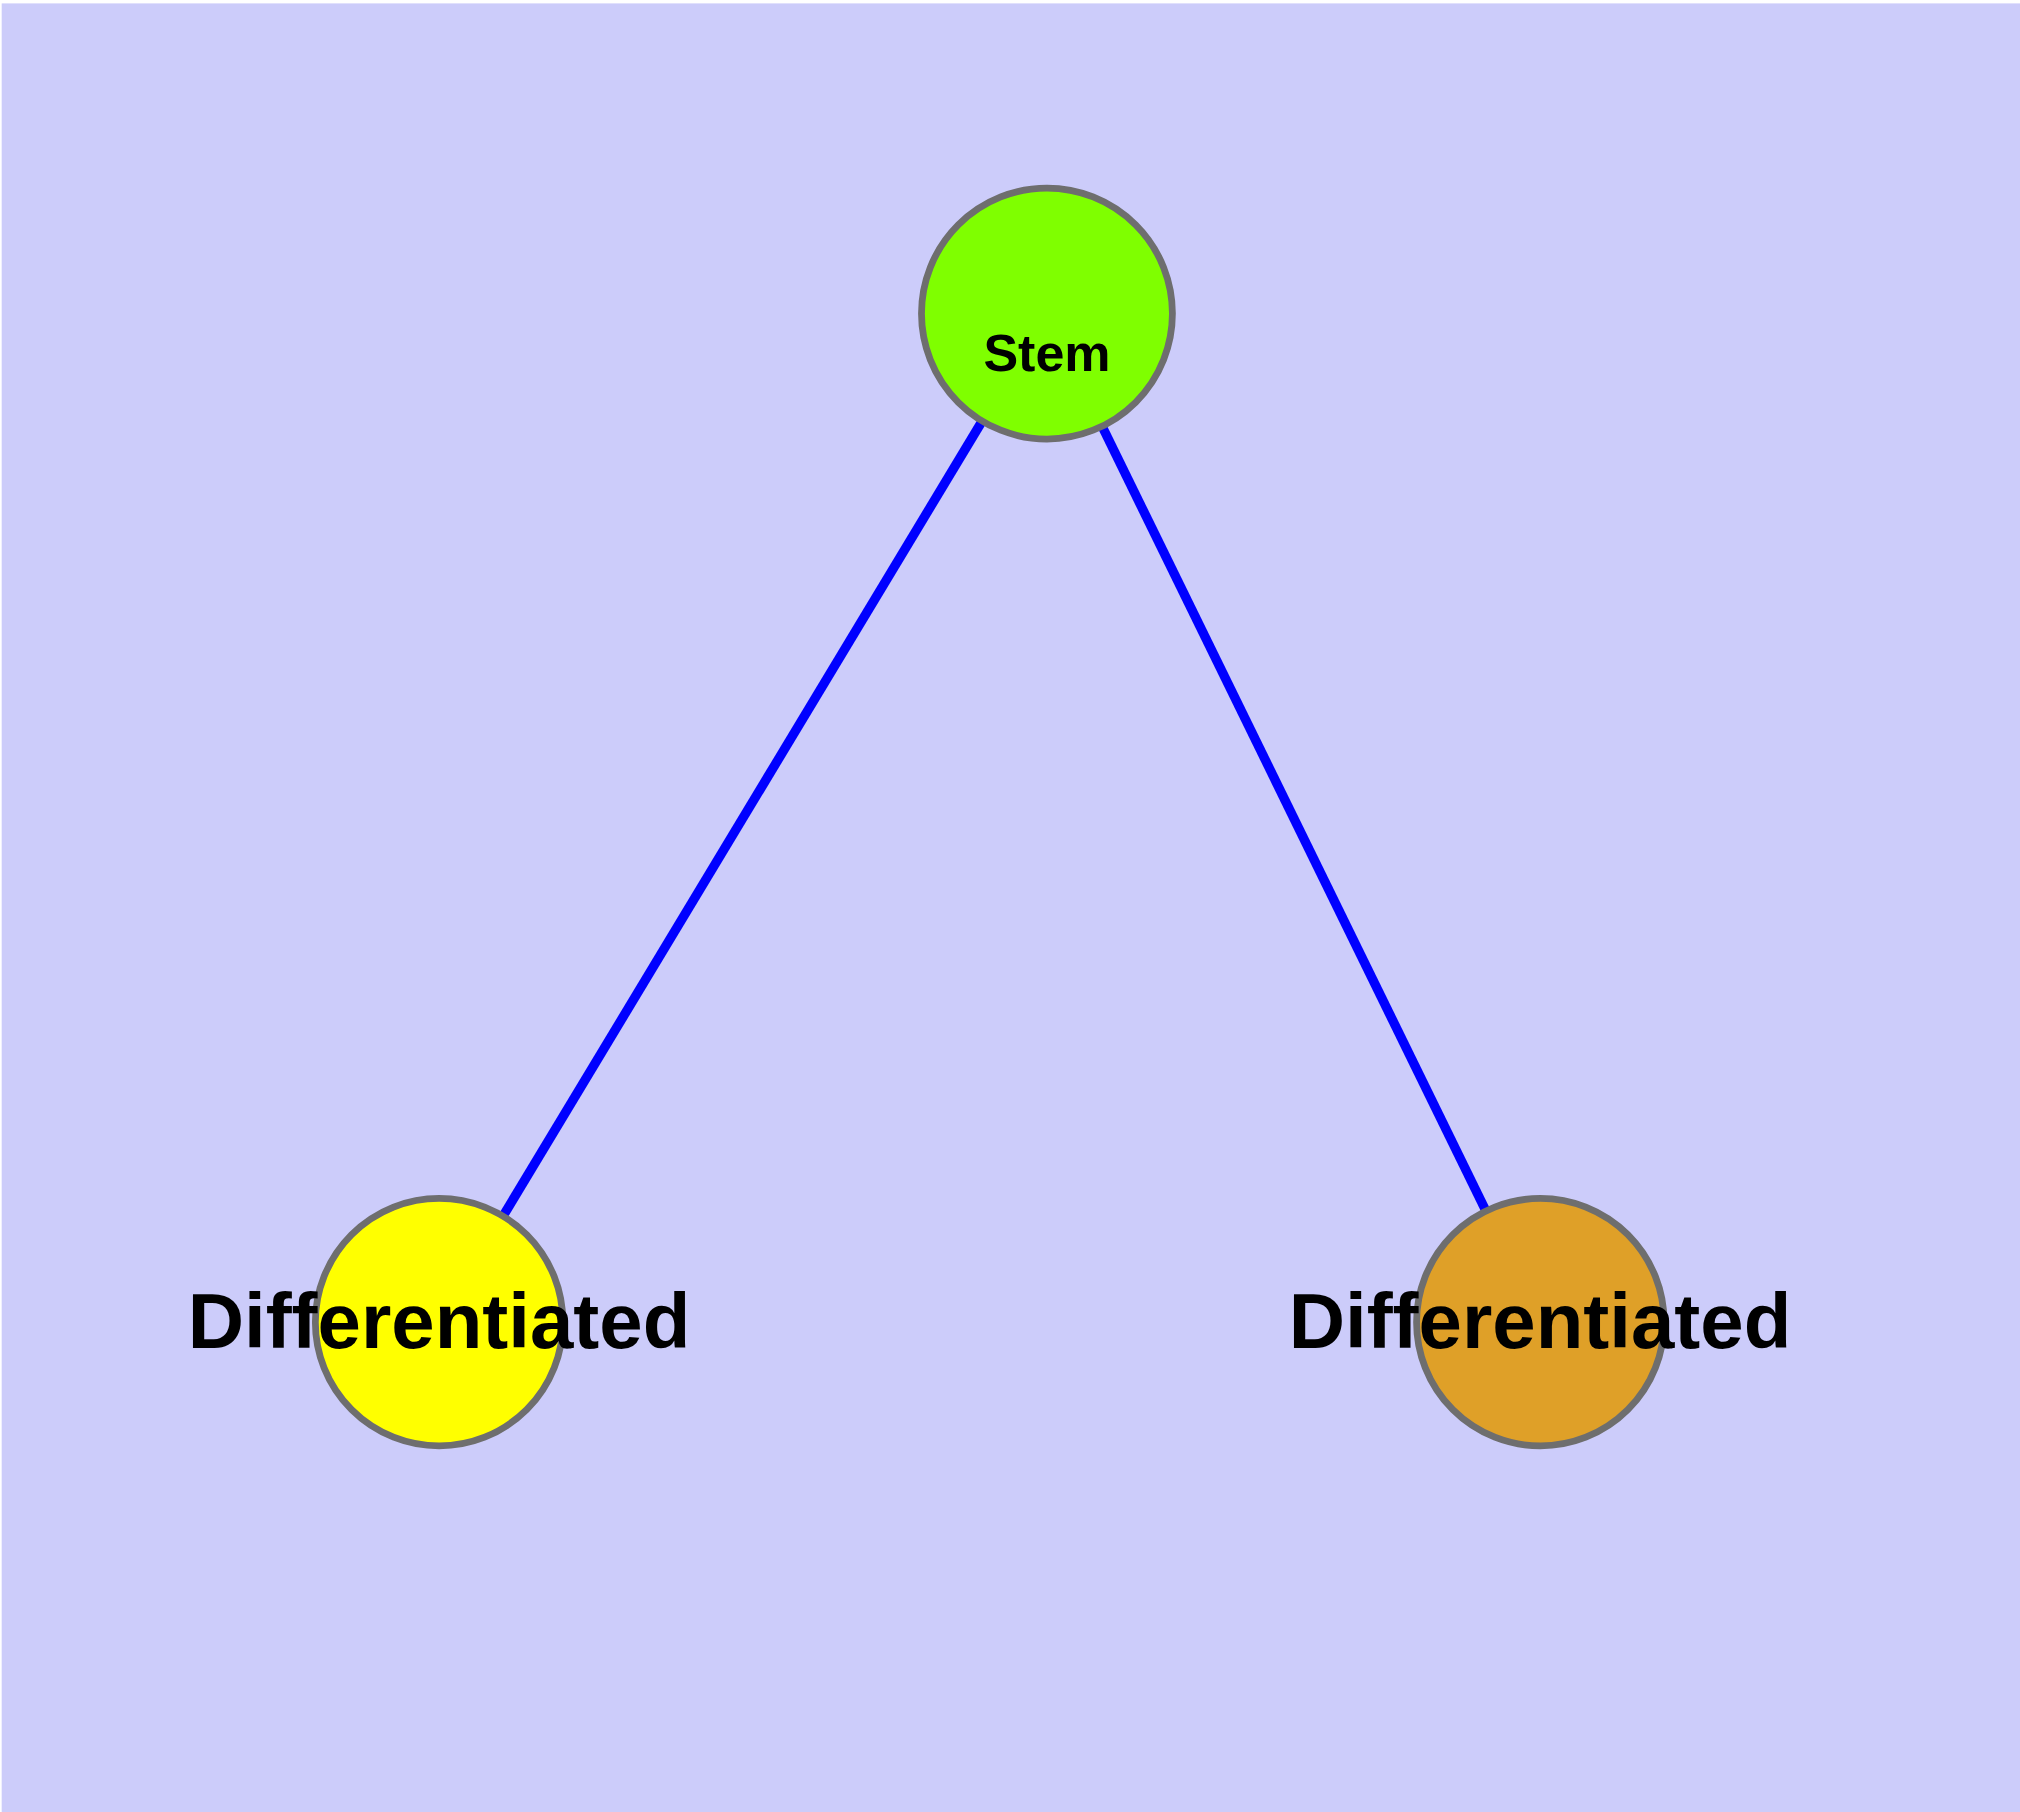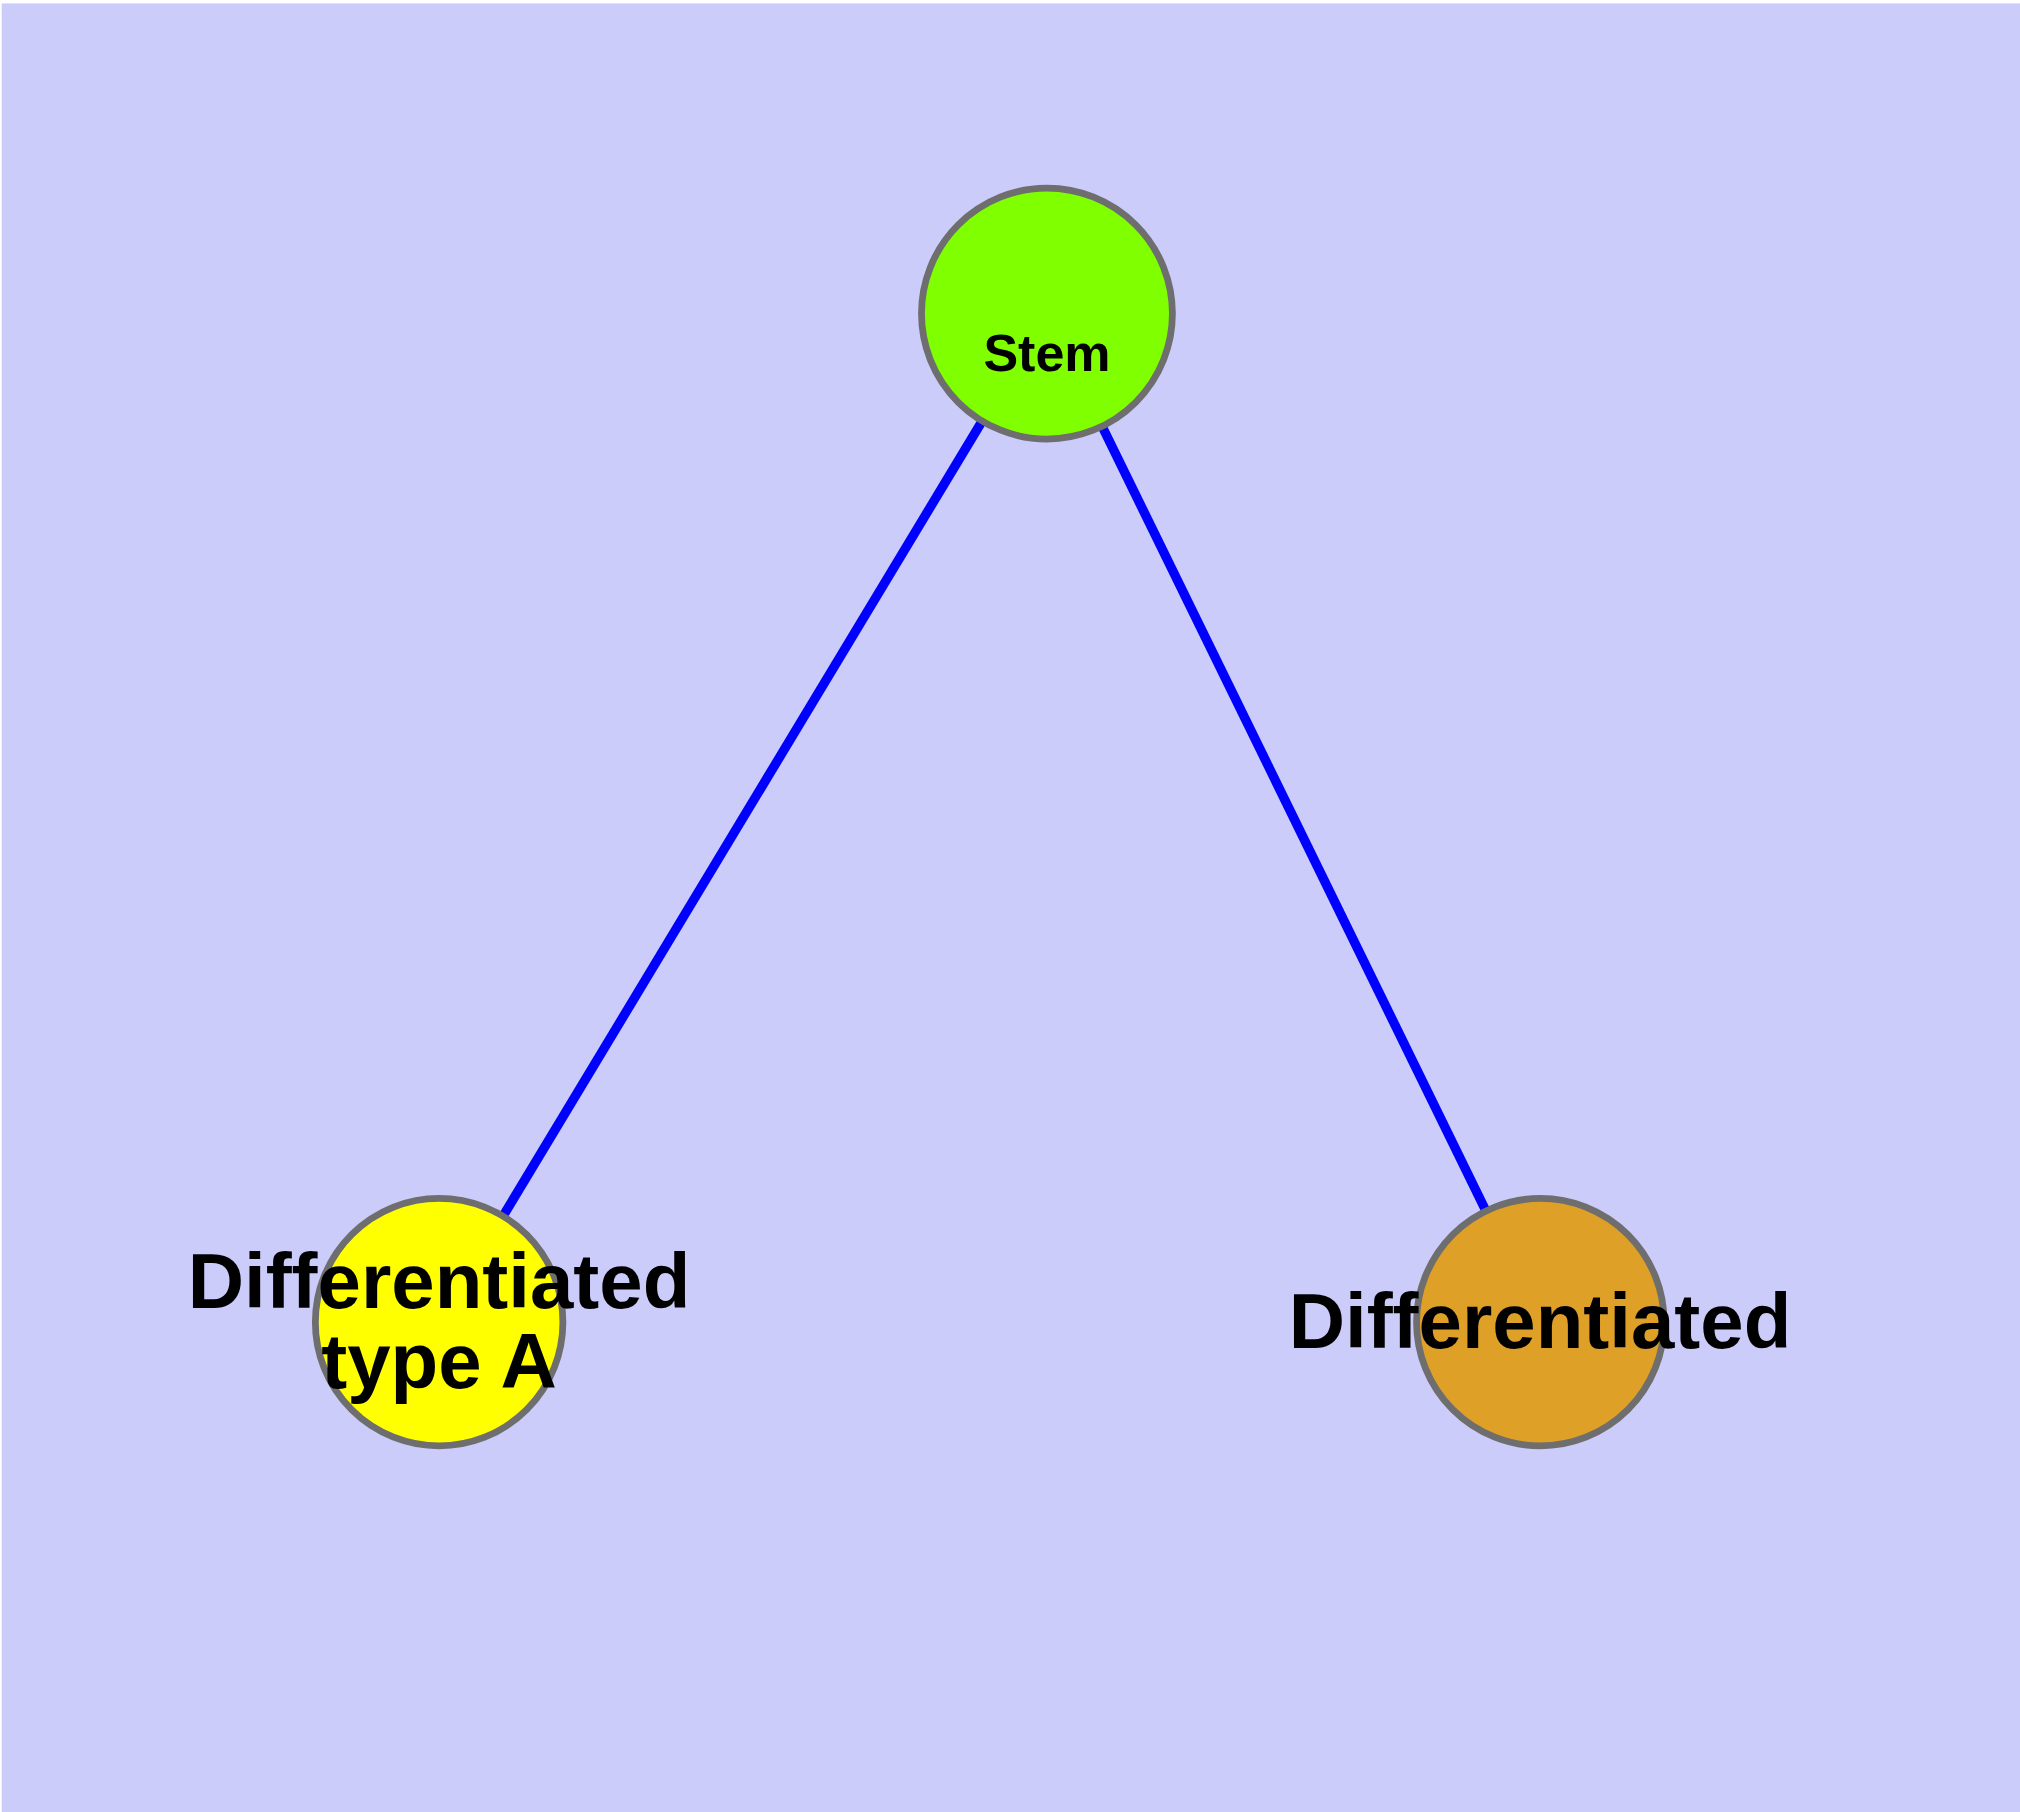--- a/index.html
+++ b/index.html
@@ -58,20 +58,19 @@
       <circle id="node-circle-1" cx="518" cy="1560" r="146" fill="#ffff00" stroke="#6e6e6e" stroke-width="8"></circle>
       <circle id="node-circle-2" cx="1817" cy="1560" r="146" fill="#dfa028" stroke="#6e6e6e" stroke-width="8"></circle>
     </g>
   </svg>
 
   <div class="node-label" id="node-label-0" style="left: 1047px; top: 314px; font-size: 52px; color: rgb(0, 0, 0); margin-top: 40px;">
       <div>Stem</div>
     </div>
   <div class="node-label" id="node-label-1" style="left: 439px; top: 1322px; font-size: 78px; color: rgb(0, 0, 0);">
       <div>Differentiated</div>
-      <div>type A</div>
     </div>
   <div class="node-label" id="node-label-2" style="left: 1540px; top: 1322px; font-size: 78px; color: rgb(0, 0, 0);">
       <div>Differentiated</div>
     </div>
 
 </div>
 
 
 </body></html>

